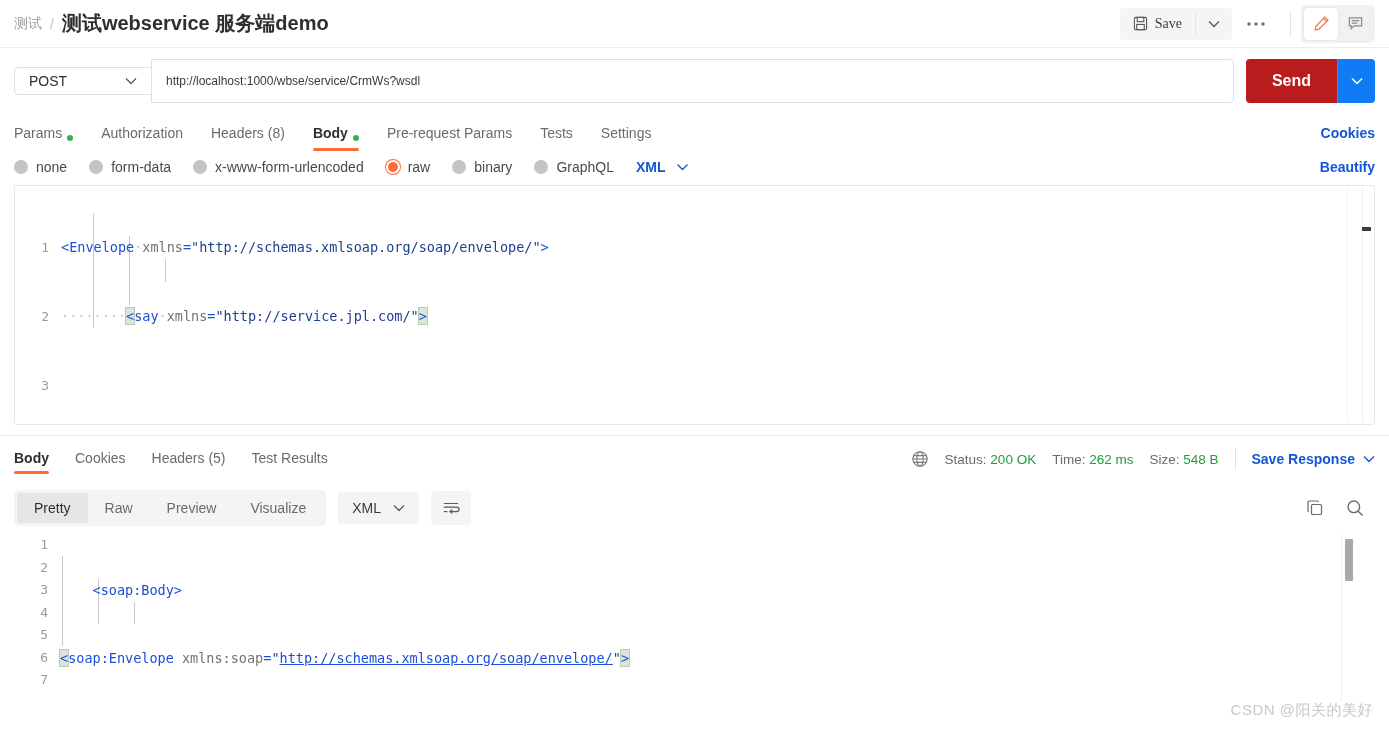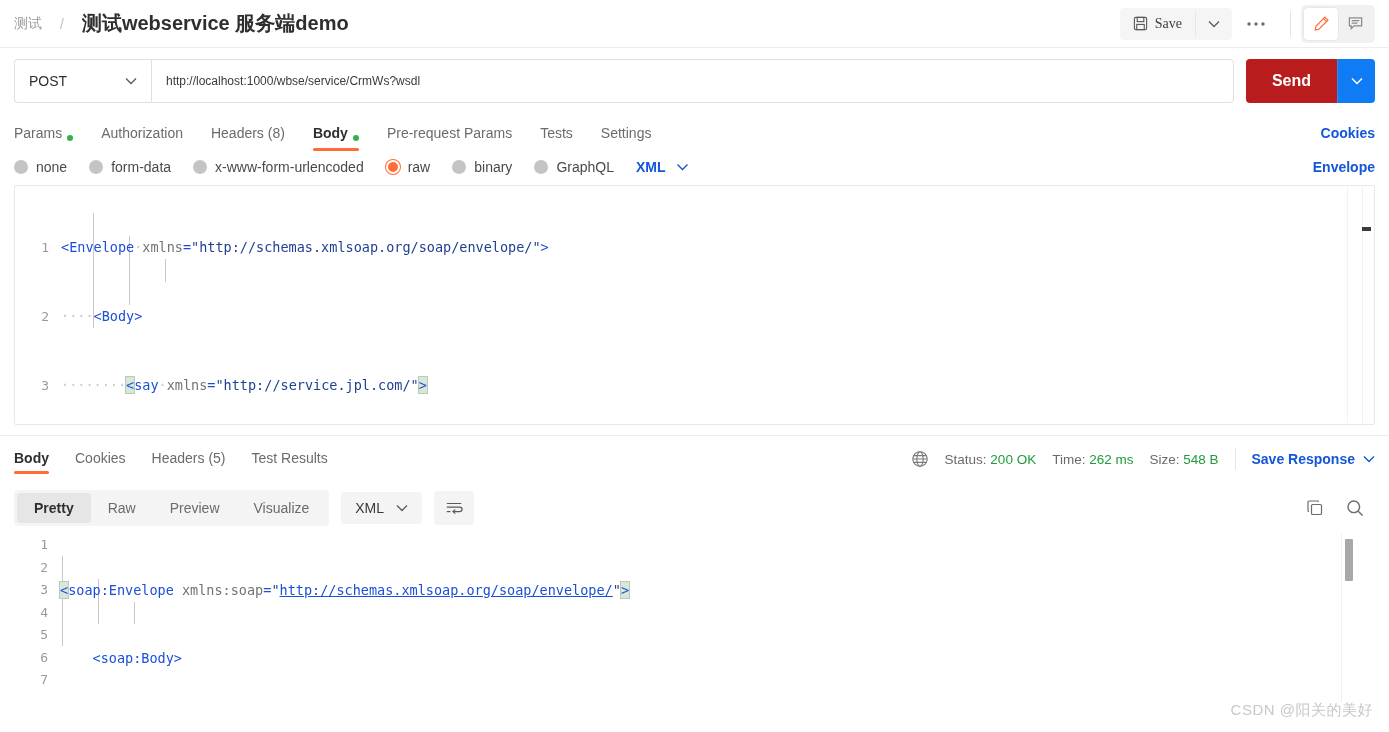--- a/index.html
+++ b/index.html
@@ -13,21 +13,21 @@
   }
   .app { position: relative; width: 1389px; height: 732px; }
 
   
   .header {
     height: 48px;
     display: flex; align-items: center;
     padding: 0 14px 0 14px;
     border-bottom: 1px solid #ededed;
   }
-  .breadcrumb { display: flex; align-items: center; font-size: 14px; gap: 10px; }
+  .breadcrumb { display: flex; align-items: center; font-size: 14px; }
   .crumb-root { color: #9a9a9a; }
   .crumb-sep { color: #c2c2c2; margin: 0 8px; }
   .crumb-current { color: #2f2f2f; font-weight: bold; font-size: 20px; }
   .header-right { margin-left: auto; display: flex; align-items: center; gap: 0; }
   .save-group { display: flex; align-items: center; background: #f5f5f5; border-radius: 4px; overflow: hidden; font-family: Liberation Serif, serif; }
   .save-btn {
     display: flex; align-items: center; gap: 7px;
     padding: 8px 13px; font-size: 14px; color: #3c3c3c;
     cursor: pointer;
   }
@@ -43,21 +43,21 @@
   .icon-pair { display: flex; align-items: center; background: #f1f1f1; border-radius: 5px; padding: 3px; }
   .icon-sq {
     width: 34px; height: 32px; display: flex; align-items: center; justify-content: center;
     border-radius: 4px; cursor: pointer;
   }
   .icon-sq.active { background: #ffffff; box-shadow: 0 0 0 1px #e7e7e7; }
 
   
   .urlbar { display: flex; align-items: center; padding: 11px 14px 10px 14px; gap: 0; }
   .method-select {
-    width: 137px; height: 44px;
+    width: 137px; height: 28px;
     border: 1px solid #e0e0e0; border-right: none;
     border-radius: 4px 0 0 4px;
     display: flex; align-items: center; justify-content: space-between;
     padding: 0 14px; font-size: 14px; color: #2f2f2f; cursor: pointer;
     background: #fff;
   }
   .url-input {
     flex: 1; height: 44px;
     border: 1px solid #e0e0e0; border-radius: 0 4px 4px 0;
     display: flex; align-items: center;
@@ -144,21 +144,21 @@
     background: #ff6c37; border-radius: 2px;
   }
   .resp-meta { margin-left: auto; display: flex; align-items: center; gap: 16px; font-size: 13.5px; color: #6b6b6b; padding-bottom: 6px; }
   .meta-val-green { color: #1f9c3d; }
   .save-resp { color: #1456d8; font-weight: bold; font-size: 14px; display: flex; align-items: center; gap: 8px; cursor: pointer; }
 
   
   .resp-toolbar { display: flex; align-items: center; padding: 4px 14px 8px 14px; }
   .seg { display: flex; align-items: center; background: #f4f4f4; border-radius: 4px; padding: 3px; }
   .seg-item { padding: 7px 17px; font-size: 14px; color: #6b6b6b; border-radius: 3px; cursor: pointer; }
-  .seg-item.active { background: #e6e6e6; color: #2f2f2f; font-weight: bold; }
+  .seg-item.active { background: #e6e6e6; color: #2f2f2f; font-weight: normal; }
   .pill {
     margin-left: 12px; background: #f4f4f4; border-radius: 4px; padding: 8px 14px;
     display: flex; align-items: center; gap: 12px; font-size: 14px; color: #3a3a3a; cursor: pointer;
   }
   .icon-btn-sq {
     margin-left: 12px; background: #f4f4f4; border-radius: 4px;
     width: 40px; height: 34px; display: flex; align-items: center; justify-content: center; cursor: pointer;
   }
   .resp-tools-right { margin-left: auto; display: flex; align-items: center; gap: 20px; padding-right: 10px; }
 
@@ -307,41 +307,40 @@
     <div class="radio-item">
       <span class="radio-dot"></span>
       <span>GraphQL</span>
     </div>
     <div class="format-sel">
       <span>XML</span>
       <svg width="13" height="8" viewBox="0 0 12 8" fill="none" stroke="#1456d8" stroke-width="1.4">
         <path d="M1 1.5 L6 6.5 L11 1.5"></path>
       </svg>
     </div>
-    <div class="link-blue" style="margin-left:auto;">Envelope</div>
+    <div class="link-blue" style="margin-left:auto;">Beautify</div>
   </div>
 
   <div class="editor-wrap">
     <div class="gutter code">
       <div class="ln">1</div>
       <div class="ln">2</div>
       <div class="ln">3</div>
       
       
       
       
     </div>
 
     <div class="indent-guide" style="left:78px; top:27px; height:115px;"></div>
     <div class="indent-guide" style="left:114px; top:50px; height:69px;"></div>
     <div class="indent-guide" style="left:150px; top:73px; height:23px;"></div>
 
     <div class="codearea code">
       <div class="ln"><span class="tagc">&lt;Envelope</span><span class="ws">·</span><span class="attrc">xmlns</span><span class="tagc">=</span><span class="valc">"http://schemas.xmlsoap.org/soap/envelope/"</span><span class="tagc">&gt;</span></div>
-      <div class="ln"><span class="ws">····</span><span class="tagc">&lt;Body&gt;</span></div>
       <div class="ln"><span class="ws">····</span><span class="ws">····</span><span class="tagc brk-hl">&lt;</span><span class="tagc">say</span><span class="ws">·</span><span class="attrc">xmlns</span><span class="tagc">=</span><span class="valc">"http://service.jpl.com/"</span><span class="tagc brk-hl">&gt;</span></div>
       
       
       
       
     </div>
 
     <div class="editor-minimap"></div>
     <div class="editor-scroll">
       <div class="editor-thumb"></div>
@@ -430,22 +429,22 @@
       <div>5</div>
       <div>6</div>
       <div>7</div>
     </div>
 
     <div class="indent-guide" style="left:48px; top:22px; height:90px;"></div>
     <div class="indent-guide" style="left:84px; top:45px; height:45px;"></div>
     <div class="indent-guide" style="left:120px; top:68px; height:22px;"></div>
 
     <div class="resp-code">
+      <div>    <span class="tagc">&lt;soap:Body&gt;</span></div>
       <div><span class="tagc brk-hl">&lt;</span><span class="tagc">soap:Envelope</span> <span class="attrc">xmlns:soap</span><span class="tagc">=</span><span class="valc">"</span><span class="lnk">http://schemas.xmlsoap.org/soap/envelope/</span><span class="valc">"</span><span class="tagc brk-hl">&gt;</span></div>
-      <div>    <span class="tagc">&lt;soap:Body&gt;</span></div>
       
       
       
       
       
     </div>
 
     <div class="resp-scroll-track">
       <div class="resp-scroll-thumb" style="right:4px;"></div>
     </div>

